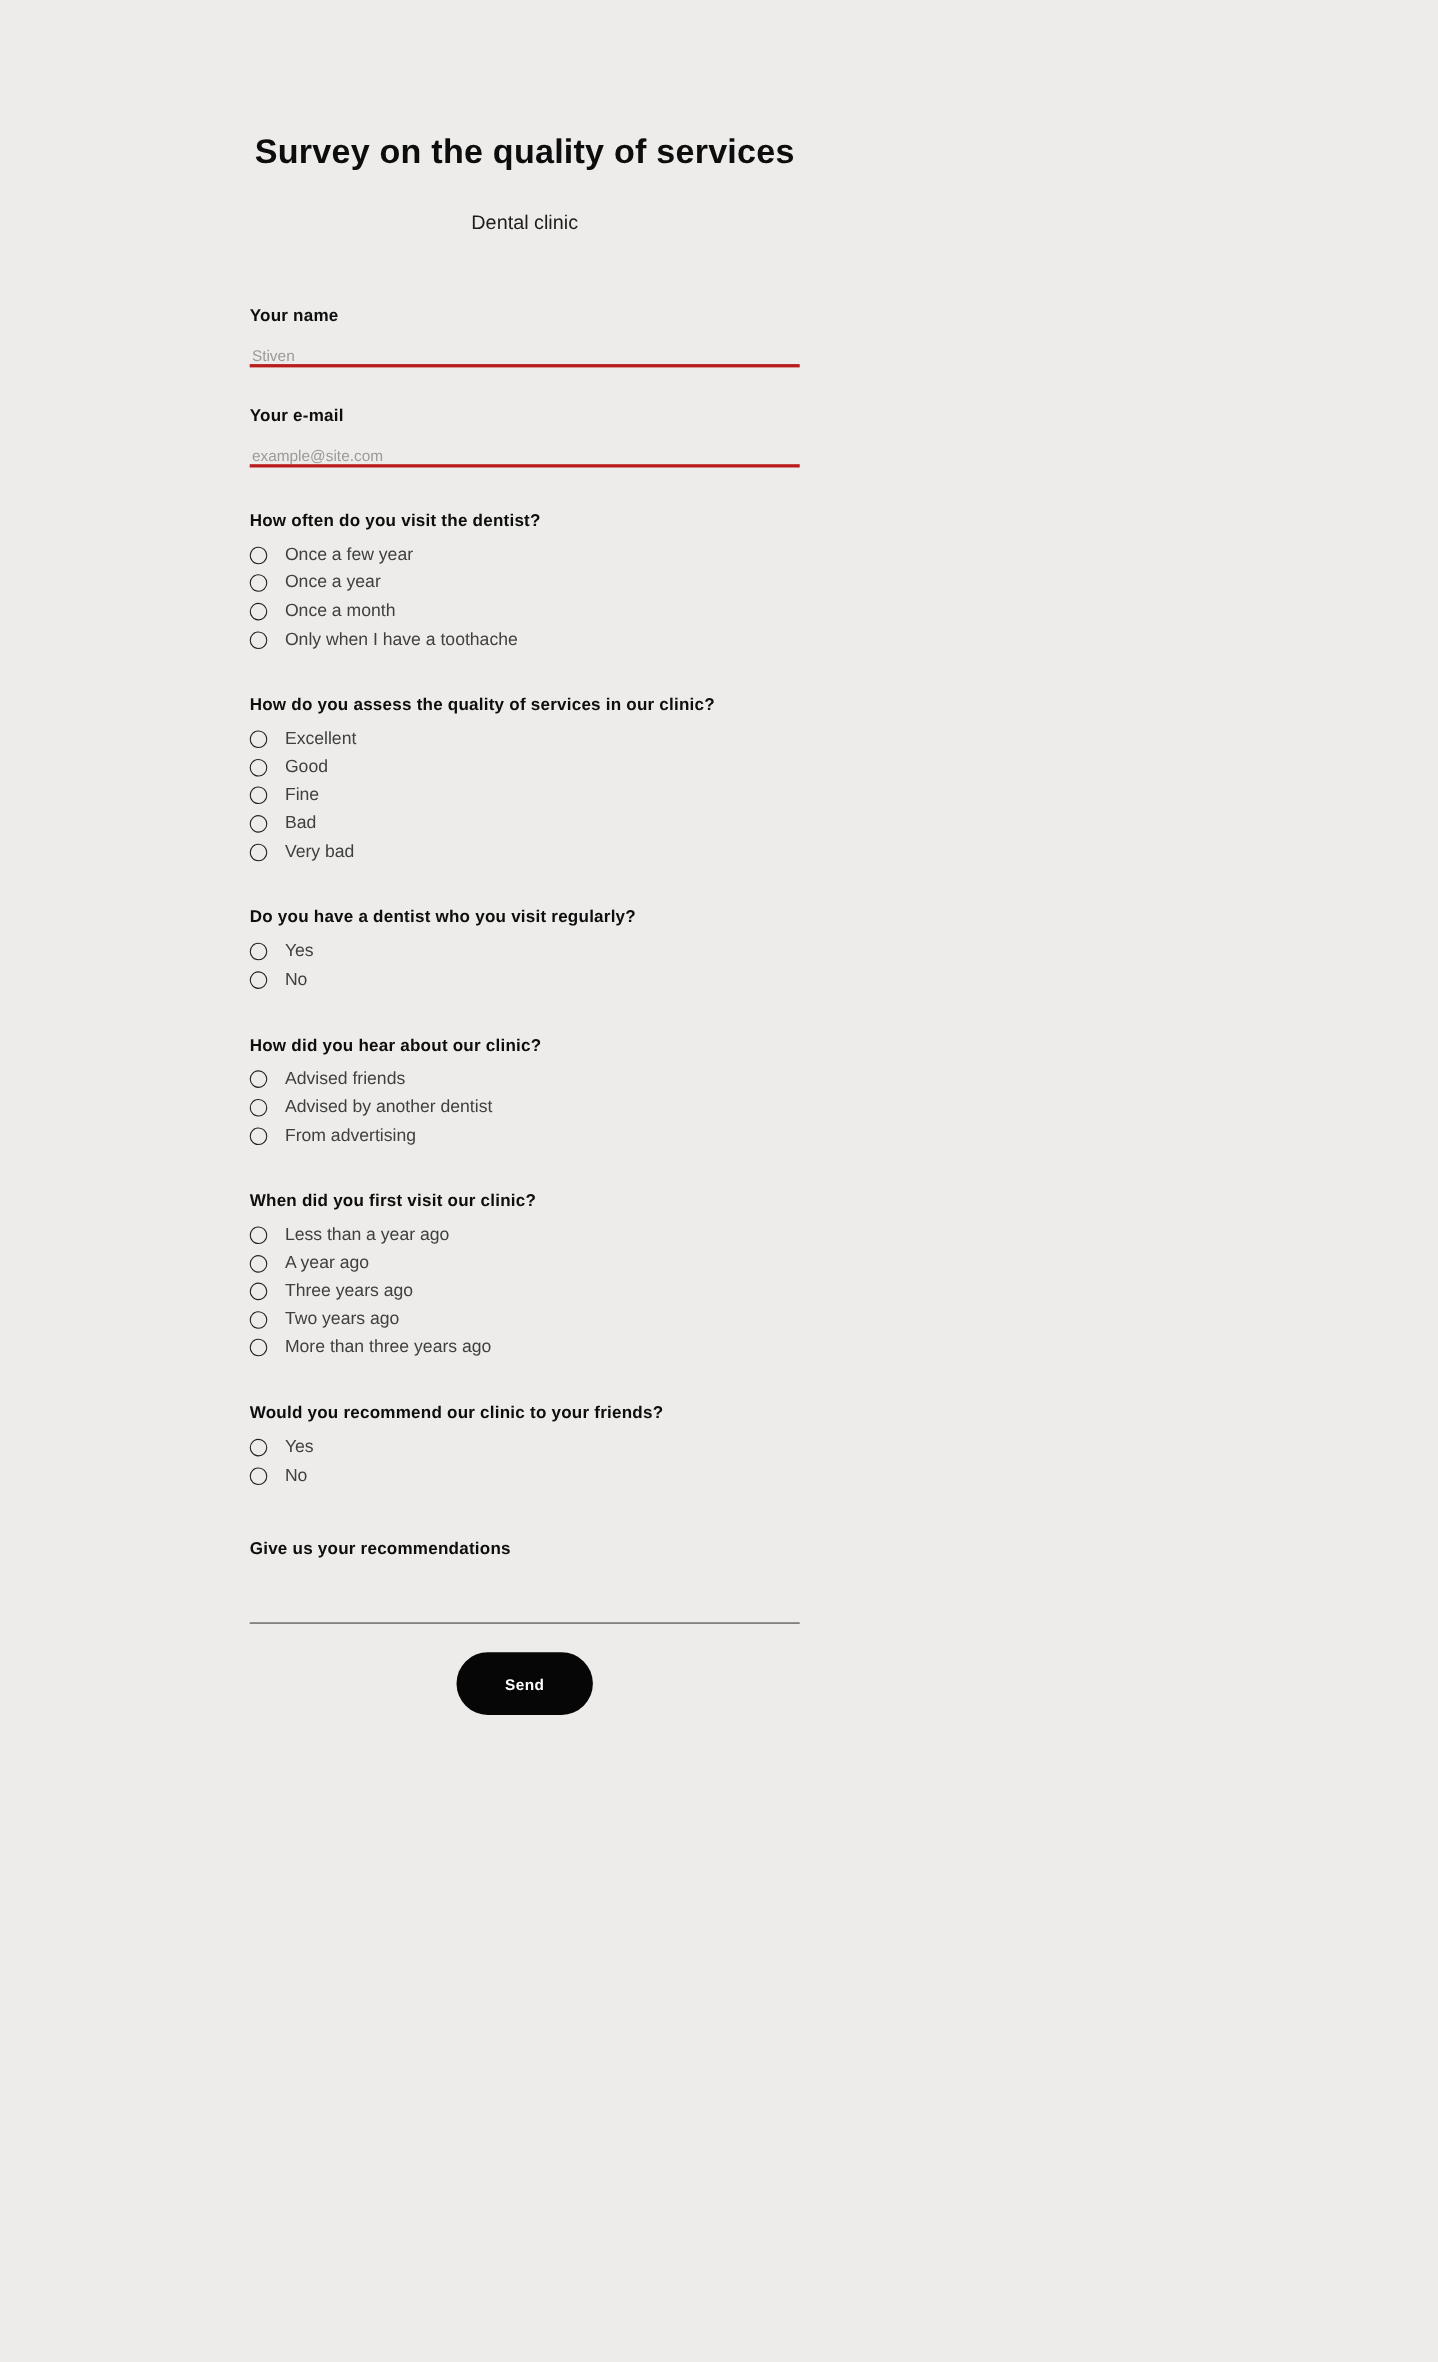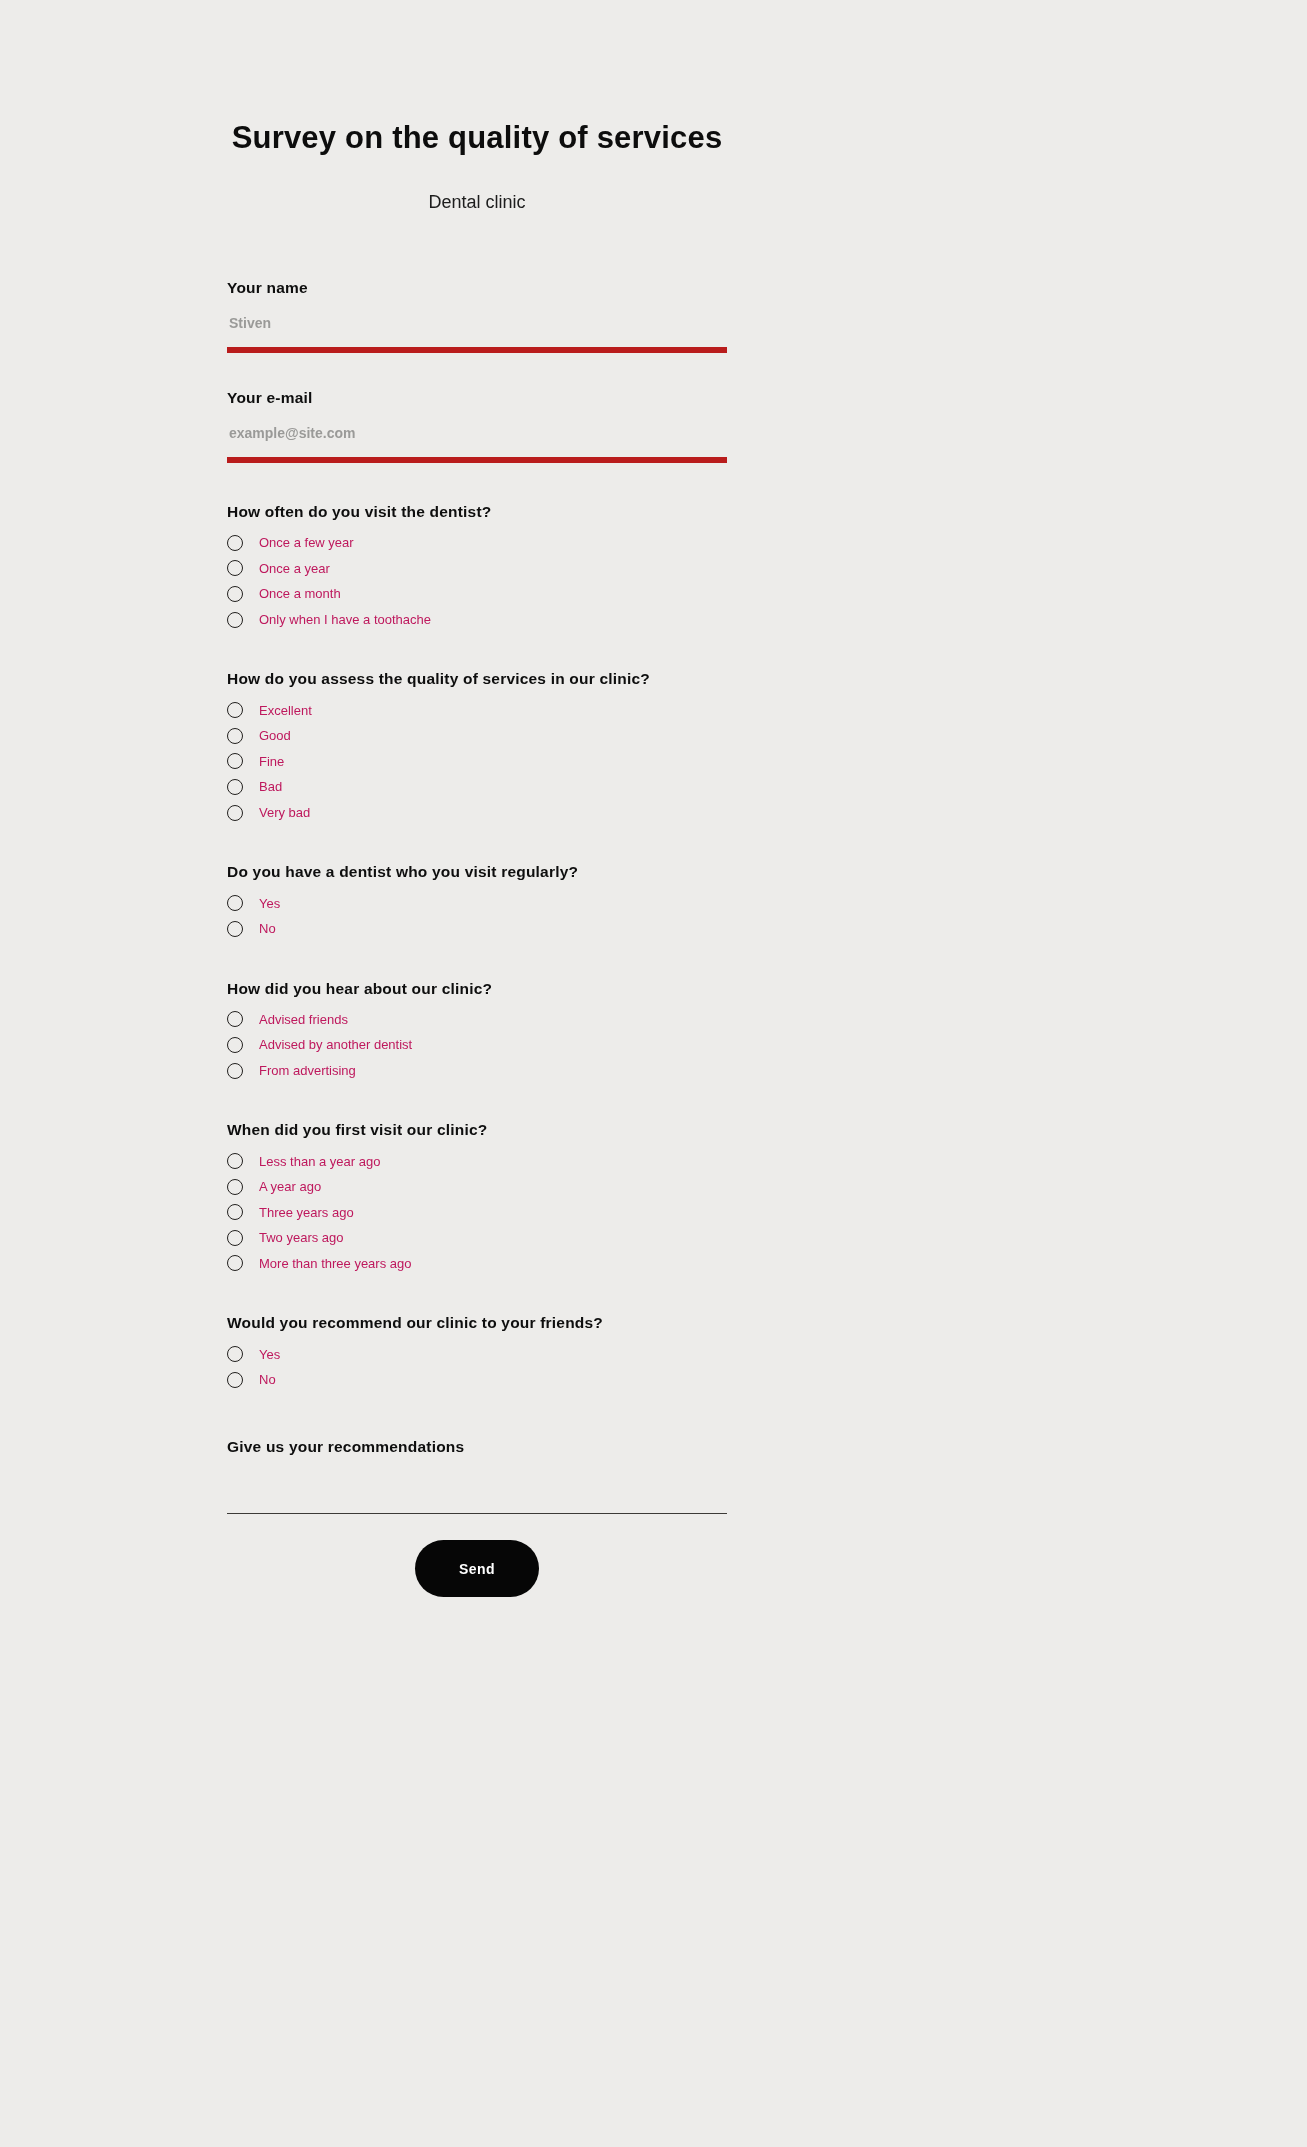--- a/index.html
+++ b/index.html
@@ -40,29 +40,28 @@
   .field-label, .q-label, .rec-label {
     font-size: 15.5px;
     font-weight: 700;
     color: #0e0e0e;
     letter-spacing: 0.2px;
   }
   .text-input {
     display: block;
     width: 100%;
     margin-top: 12px;
-    padding: 6px 2px 16px 2px;
+    padding: 6px 2px 0 2px;
     font-family: "Liberation Sans", sans-serif;
     font-size: 14px;
     color: #222;
     background: transparent;
     border: none;
-    border-bottom: 6px solid #b91c1c;
+    border-bottom: 3px solid #b91c1c;
     outline: none;
-    font-weight: bold;
   }
   .text-input::placeholder { color: #9a9a98; }
   .field + .field { margin-top: 36px; }
   .questions { margin-top: 40px; }
   .question + .question { margin-top: 38px; }
   .options { margin-top: 9px; }
   .option {
     display: flex;
     align-items: center;
     gap: 16px;
@@ -71,22 +70,22 @@
   }
   .radio {
     flex: 0 0 auto;
     width: 16px;
     height: 16px;
     border: 1.6px solid #23211f;
     border-radius: 50%;
     background: transparent;
   }
   .option-text {
-    font-size: 13px;
-    color: #be185d;
+    font-size: 16px;
+    color: #404040;
   }
   .rec-block { margin-top: 46px; }
   .rec-input {
     display: block;
     width: 100%;
     height: 46px;
     margin-top: 12px;
     background: transparent;
     border: none;
     border-bottom: 1px solid #3c3a37;

